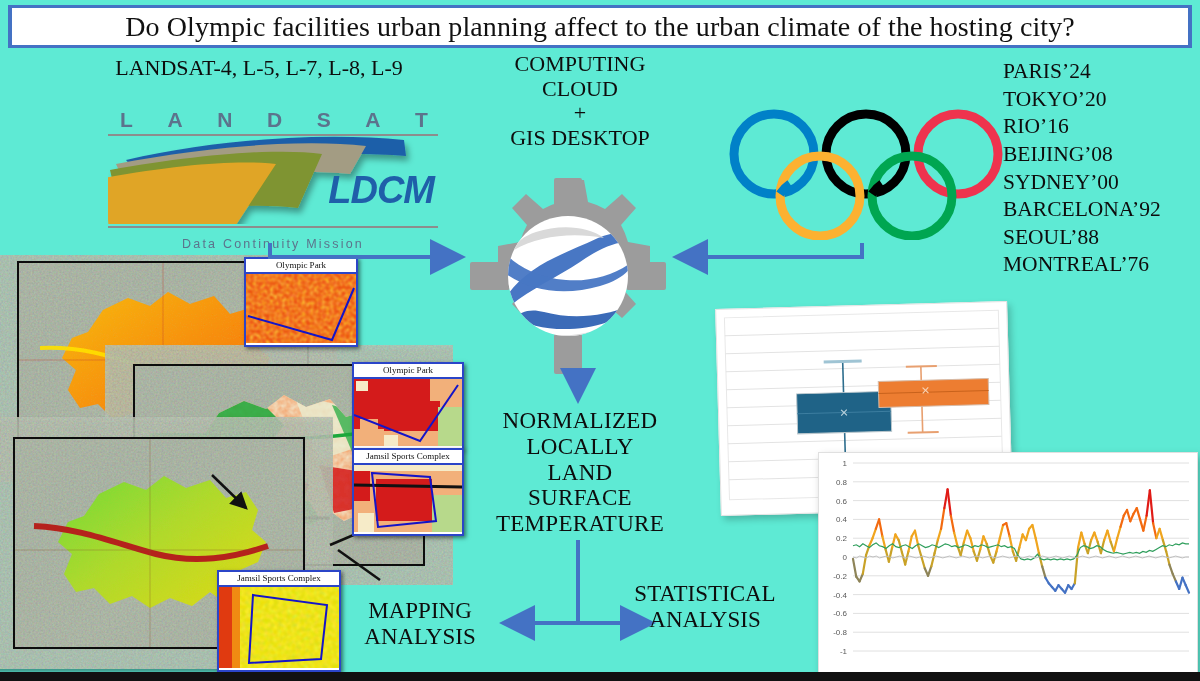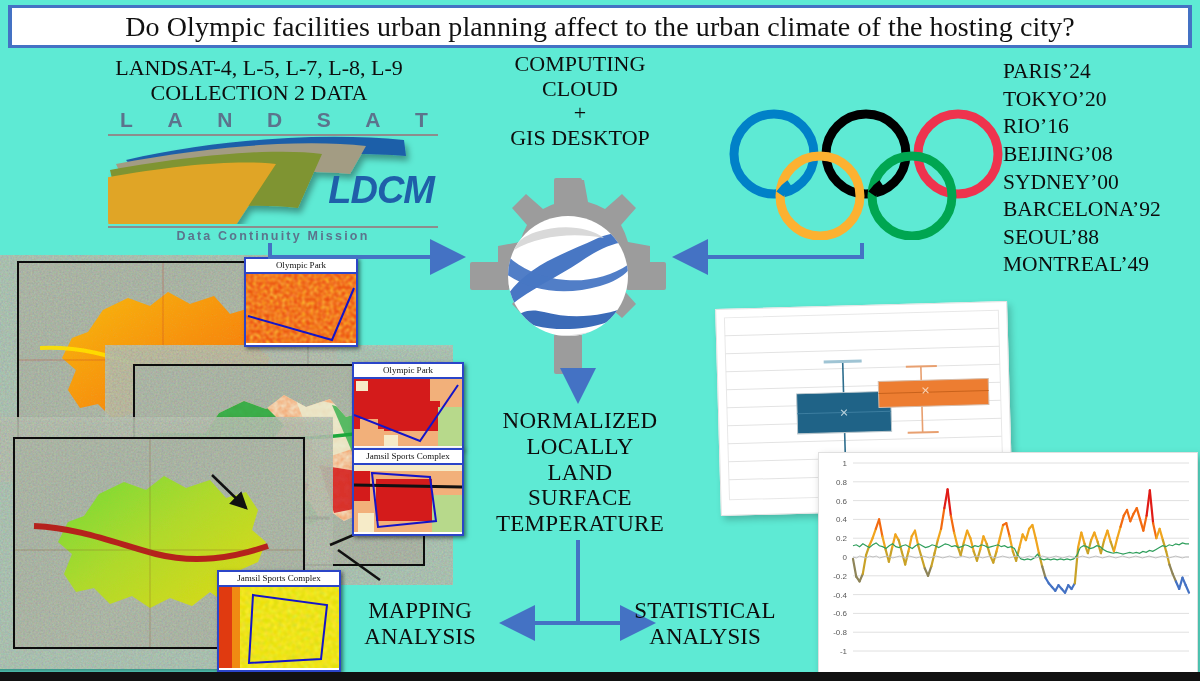--- a/index.html
+++ b/index.html
@@ -25,38 +25,38 @@
   }
   .title-text{font-size:28px;color:#111;letter-spacing:.1px;white-space:nowrap;}
 
   
   .ctext{position:absolute;text-align:center;color:#0d0d0d;line-height:1.12;z-index:30;}
 
   .landsat-caption{left:84px;top:56px;width:350px;font-size:22px;}
   .cloud-caption{left:470px;top:52px;width:220px;font-size:22px;}
   .lnlst-caption{left:470px;top:408px;width:220px;font-size:23px;letter-spacing:.3px;}
   .mapping-caption{left:345px;top:598px;width:150px;font-size:23px;}
-  .stat-caption{left:615px;top:598px;width:180px;font-size:23px;}
+  .stat-caption{left:615px;top:581px;width:180px;font-size:23px;}
 
   
   .city-list{position:absolute;left:1003px;top:58px;z-index:30;font-size:21.5px;line-height:1.285;color:#0d0d0d;}
   .city-list div{white-space:nowrap;}
 
   
   .ldcm{position:absolute;left:108px;top:108px;width:330px;height:140px;z-index:25;}
   .ldcm .word{
     display:flex;justify-content:space-between;padding:0 10px 0 12px;
     font-family:"Liberation Sans",sans-serif;font-weight:bold;font-size:21px;
     color:#5C738C;letter-spacing:0;
   }
   .ldcm .rule{height:2px;background:#8d8d8d;margin-top:2px;}
   .ldcm .swooshwrap{position:relative;height:88px;}
   .ldcm .mission{
-    font-family:"Liberation Sans",sans-serif;font-weight:bold;font-size:12.5px;
-    color:#5C738C;text-align:center;letter-spacing:2.2px;margin-top:1px;
+    font-family:"Liberation Sans",sans-serif;font-weight:normal;font-size:12.5px;
+    color:#5C738C;text-align:center;letter-spacing:2.2px;margin-top:9px;
   }
   .ldcm-text{
     position:absolute;right:4px;bottom:12px;
     font-family:"Liberation Sans",sans-serif;font-weight:bold;font-style:italic;
     font-size:38px;color:#1F5FA9;letter-spacing:-1px;
   }
 
   
   .rings{position:absolute;left:728px;top:108px;width:276px;height:132px;z-index:25;}
 
@@ -93,21 +93,20 @@
 <div id="root">
 
   <div class="title-box">
     <div class="inner">
       <div class="title-text">Do Olympic facilities urban planning affect to the urban climate of the hosting city?</div>
     </div>
   </div>
 
   <div class="ctext landsat-caption">
     <div>LANDSAT-4, L-5, L-7, L-8, L-9</div>
-    <div>COLLECTION 2 DATA</div>
   </div>
 
   <div class="ldcm">
     <div class="word">
       <span>L</span>
       <span>A</span>
       <span>N</span>
       <span>D</span>
       <span>S</span>
       <span>A</span>
@@ -187,21 +186,21 @@
   </div>
 
   <div class="city-list">
     <div>PARIS’24</div>
     <div>TOKYO’20</div>
     <div>RIO’16</div>
     <div>BEIJING’08</div>
     <div>SYDNEY’00</div>
     <div>BARCELONA’92</div>
     <div>SEOUL’88</div>
-    <div>MONTREAL’49</div>
+    <div>MONTREAL’76</div>
   </div>
 
   <svg class="arrows" viewBox="0 0 1200 681">
     <defs>
       <marker id="ah" markerWidth="9" markerHeight="9" refX="7.5" refY="4.5" orient="auto">
         <path d="M0,0 L9,4.5 L0,9 z" fill="#4472C4"></path>
       </marker>
     </defs>
 
     <g>

